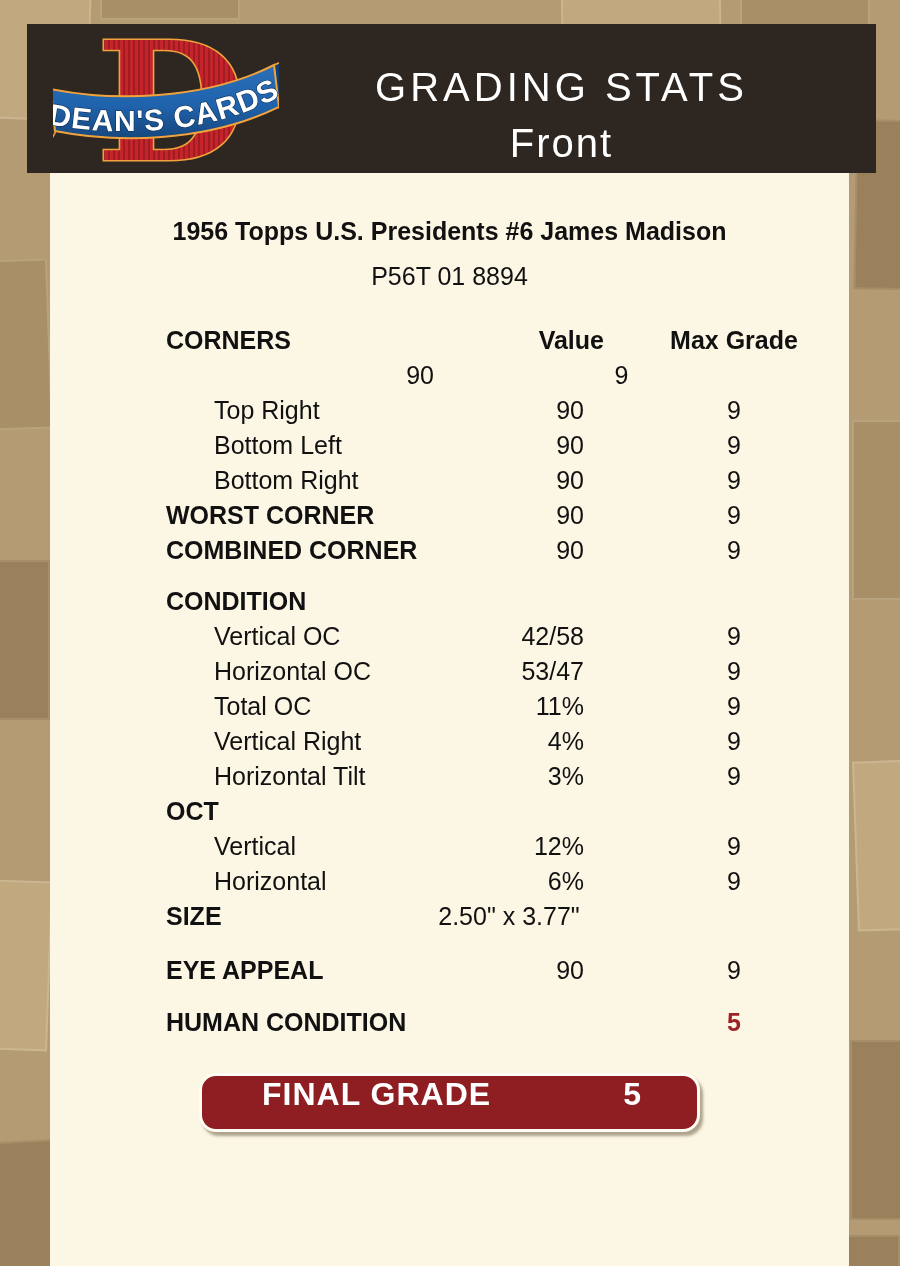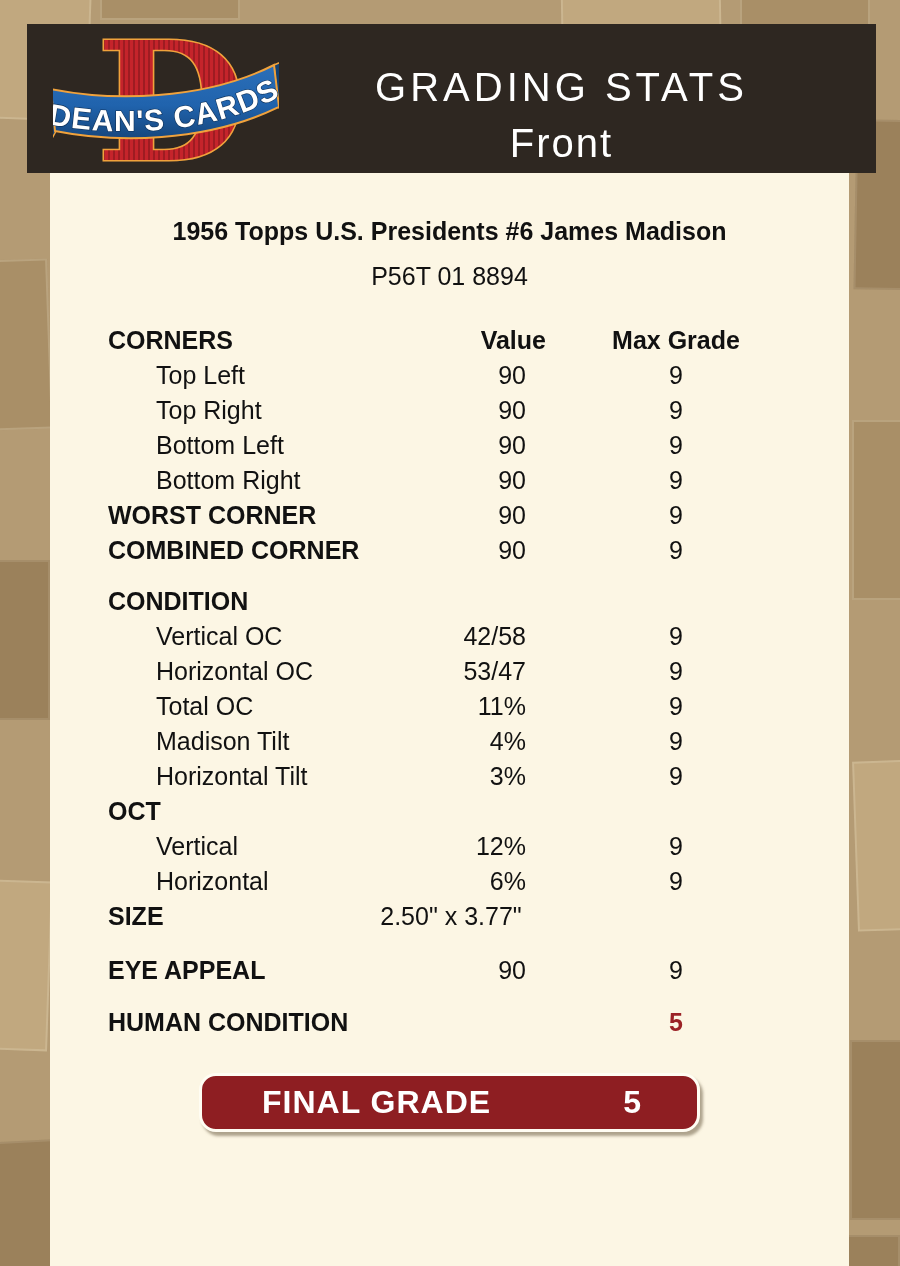--- a/index.html
+++ b/index.html
@@ -48,21 +48,21 @@
   .content {
     position: absolute; left: 50px; top: 173px;
     width: 799px; height: 1248px;
     background: var(--content-bg, #fcf6e4);
     z-index: 2;
   }
   .card-title  { margin-top: 42px; text-align: center; font-weight: bold; font-size: 25px; line-height: 32px; }
   .card-serial { margin-top: 13px;  text-align: center; font-size: 25px; line-height: 32px; }
 
   
-  .gtable { margin-top: 31px; padding-left: 58px; font-size: 25px; }
+  .gtable { margin-top: 31px; padding-left: 116px; font-size: 25px; }
   .trow {
     display: grid;
     grid-template-columns: 268px 150px 75px 150px;
     height: 35px; align-items: center;
   }
   .c-label { text-align: left; white-space: nowrap; }
   .c-value { text-align: right; white-space: nowrap; }
   .c-grade { text-align: center; white-space: nowrap; }
   .trow.head { font-weight: bold; }
   .trow.head .c-value { transform: translateX(20px); }
@@ -75,21 +75,21 @@
   .c-grade.red { color: var(--accent-red, #9b2226); font-weight: bold; }
 
   
   .final-grade {
     margin: 33px auto 0 auto;
     width: 501px; height: 59px;
     background: var(--button-red, #8e1e22);
     border: 3px solid #fffdf3;
     border-radius: 17px;
     box-shadow: 3px 4px 3px rgba(110, 95, 70, 0.55);
-    display: flex; align-items: center; justify-content: space-between;
+    display: flex; justify-content: space-between;
     padding: 0 55px 0 60px;
     color: #fff; font-weight: bold; font-size: 32px; letter-spacing: 1px;
   }
 </style>
 </head>
 <body>
 
 <div class="bg-collage">
   <div class="bg-card light" style="left:-20px; top:-40px; width:110px; height:160px; transform:rotate(2deg);"></div>
   <div class="bg-card" style="left:100px; top:-150px; width:140px; height:170px;"></div>
@@ -149,21 +149,20 @@
 
   <div class="gtable">
     <div class="trow head">
       <div class="c-label">CORNERS</div>
       <div class="c-value">Value</div>
       <div></div>
       <div class="c-grade">Max Grade</div>
     </div>
 
     <div class="trow">
-      <div class="c-label indented">Top Left</div>
       <div class="c-value">90</div>
       <div></div>
       <div class="c-grade">9</div>
     </div>
     <div class="trow">
       <div class="c-label indented">Top Right</div>
       <div class="c-value">90</div>
       <div></div>
       <div class="c-grade">9</div>
     </div>
@@ -211,21 +210,21 @@
       <div class="c-grade">9</div>
     </div>
     <div class="trow">
       <div class="c-label indented">Total OC</div>
       <div class="c-value">11%</div>
       <div></div>
       <div class="c-grade">9</div>
     </div>
 
     <div class="trow">
-      <div class="c-label indented">Madison Tilt</div>
+      <div class="c-label indented">Vertical Right</div>
       <div class="c-value">4%</div>
       <div></div>
       <div class="c-grade">9</div>
     </div>
     <div class="trow">
       <div class="c-label indented">Horizontal Tilt</div>
       <div class="c-value">3%</div>
       <div></div>
       <div class="c-grade">9</div>
     </div>

